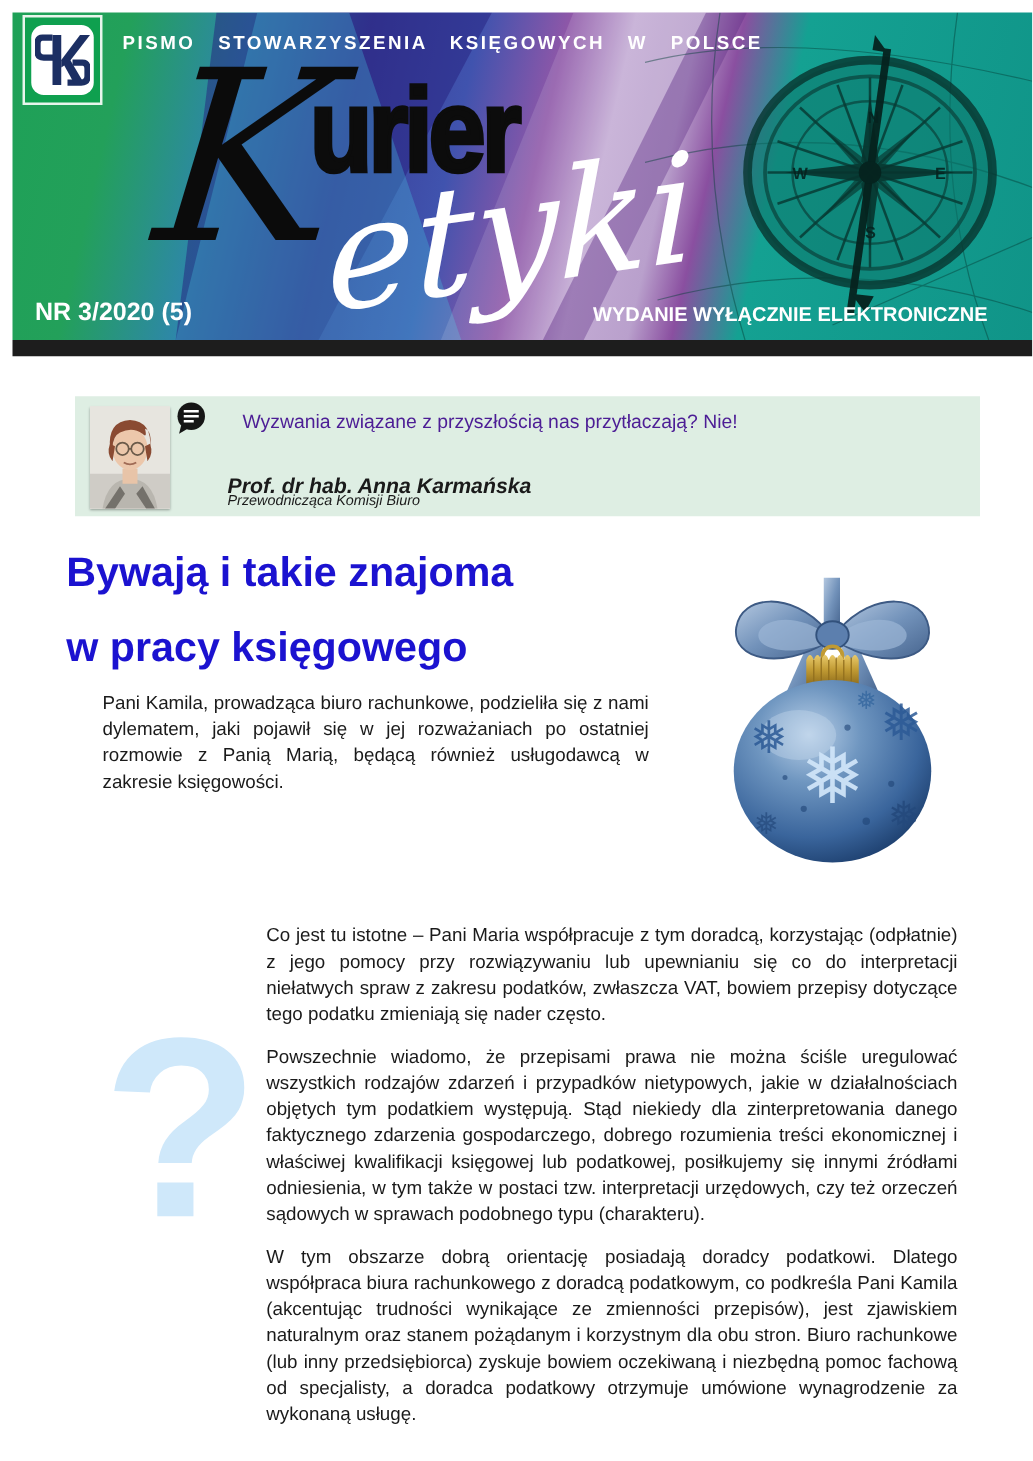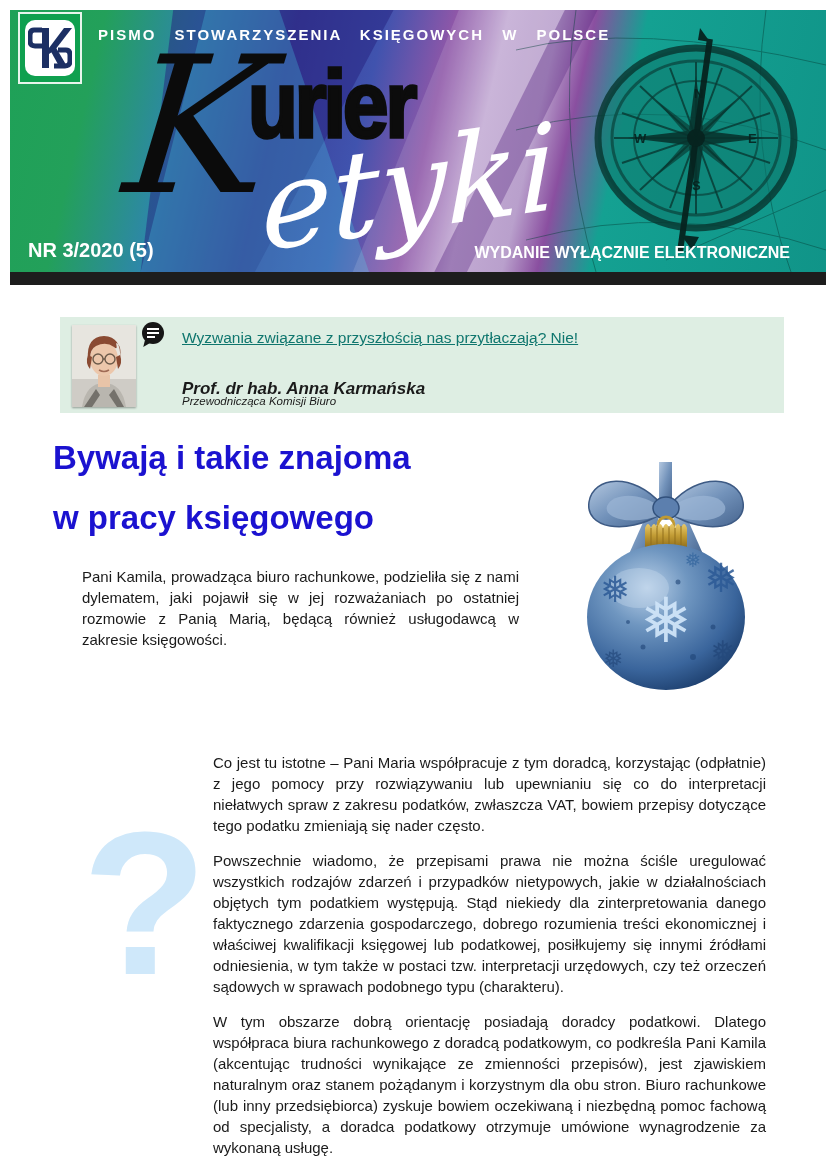--- a/index.html
+++ b/index.html
@@ -41,32 +41,32 @@
   
   .quote-box { position:absolute; left:60px; top:317px; width:724px; height:96px; background:#deeee3; }
   .photo { position:absolute; left:12px; top:8px; width:64px; height:82px; background:#e9e7e2;
     box-shadow:0 1px 2px rgba(0,0,0,0.35); overflow:hidden; }
   .bubble { position:absolute; left:82px; top:5px; width:22px; height:22px; background:#161616;
     border-radius:50%; }
   .bubble:after { content:""; position:absolute; left:2px; bottom:-4px; width:0; height:0;
     border-left:7px solid #161616; border-bottom:7px solid transparent; transform:rotate(14deg); }
   .bubble .ln { position:absolute; left:5px; width:12px; height:2px; background:#ffffff; }
   .bubble .ln:nth-child(1){ top:6px; } .bubble .ln:nth-child(2){ top:10px; } .bubble .ln:nth-child(3){ top:14px; width:8px; }
-  .quote-text { position:absolute; left:122px; top:10px; width:560px; font-size:15.5px;
-    line-height:22px; color:#0f766e;text-decoration:underline; }
+  .quote-text { position:absolute; left:134px; top:10px; width:560px; font-size:15.5px;
+    line-height:22px; color:#4c1d95; }
   .quote-author { position:absolute; left:122px; top:62px; font-size:17px; font-weight:bold;
     font-style:italic; color:#1a1a1a; }
   .quote-role { position:absolute; left:122px; top:78px; font-size:11.5px; font-style:italic; color:#1a1a1a; }
 
   
   .headline { position:absolute; left:53px; top:428px; font-size:33px; font-weight:bold;
     color:#1b12d0; line-height:60px; }
   .col-left { position:absolute; left:82px; top:552px; width:437px; }
   .col-right { position:absolute; left:213px; top:738px; width:553px; }
-  .body-par { font-size:15px; line-height:21px; color:#1a1a1a; text-align:justify; margin-bottom:13px;margin-top:14px; }
+  .body-par { font-size:15px; line-height:21px; color:#1a1a1a; text-align:justify; margin-bottom:13px; }
   .qmark { position:absolute; left:82px; top:800px; font-size:205px; font-weight:bold;
     color:#cfe8fa; line-height:1; }
 
   .ornament { position:absolute; left:573px; top:462px; }
 </style>
 </head>
 <body>
 
 <div class="page">
 

